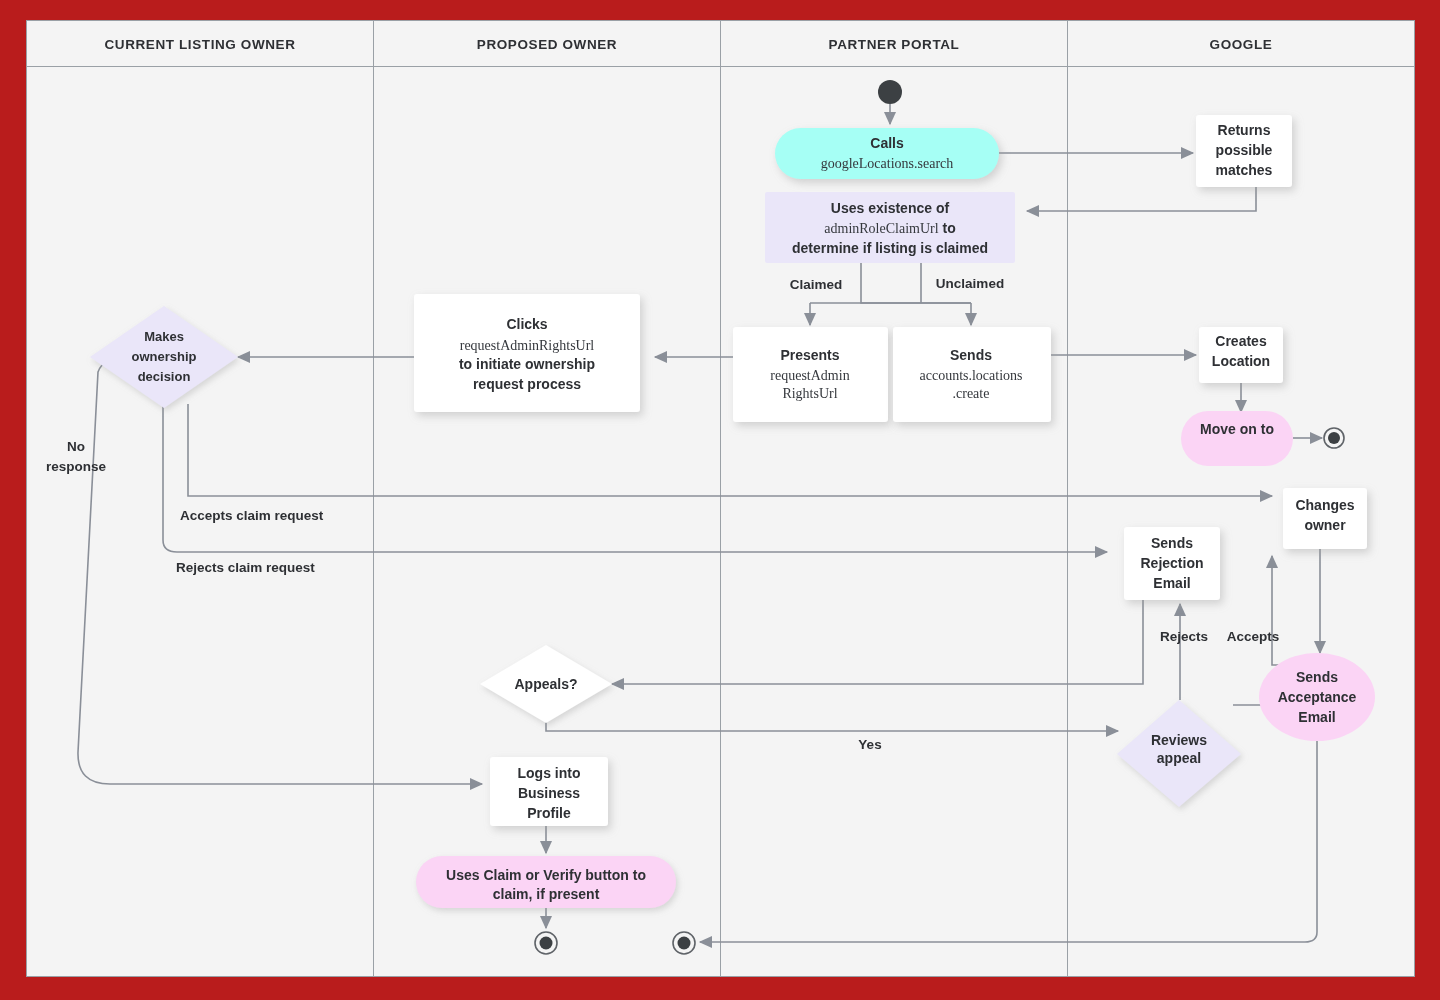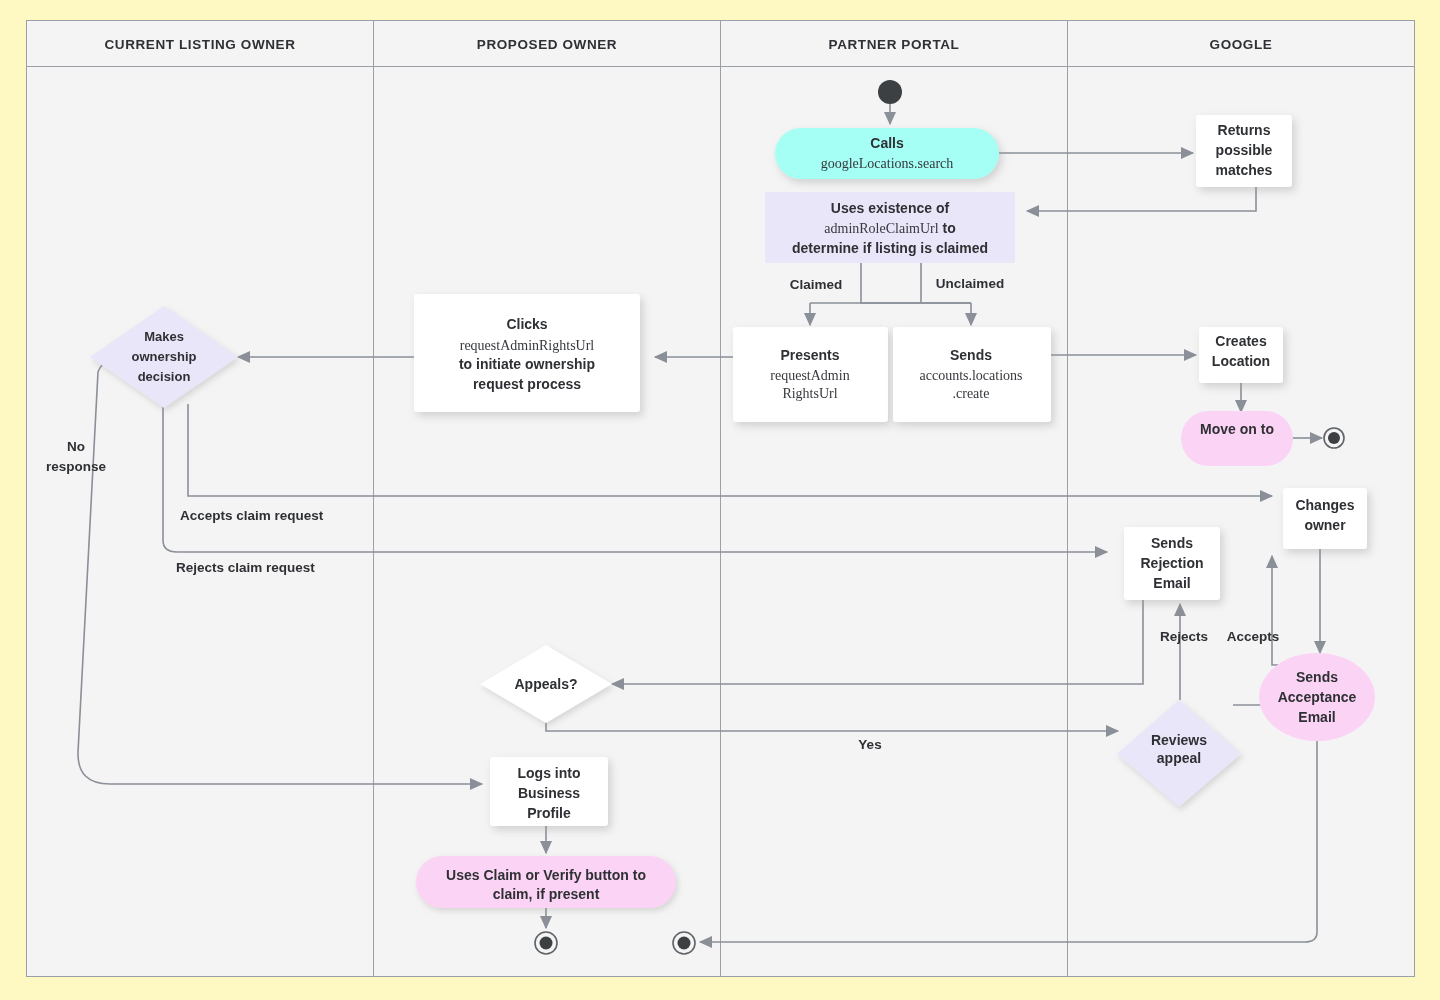--- a/index.html
+++ b/index.html
@@ -5,21 +5,21 @@
   html, body {
     margin: 0;
     padding: 0;
     background: #f7f7f7;
     font-family: "Liberation Sans", sans-serif;
   }
   #stage {
     position: relative;
     width: 1440px;
     height: 1000px;
-    background: #fef9c3;
+    background: #b91c1c;
     overflow: hidden;
     text-decoration: underline;
   }
   svg#diagram {
     position: absolute;
     left: 0;
     top: 0;
     width: 1440px;
     height: 1000px;
   }

